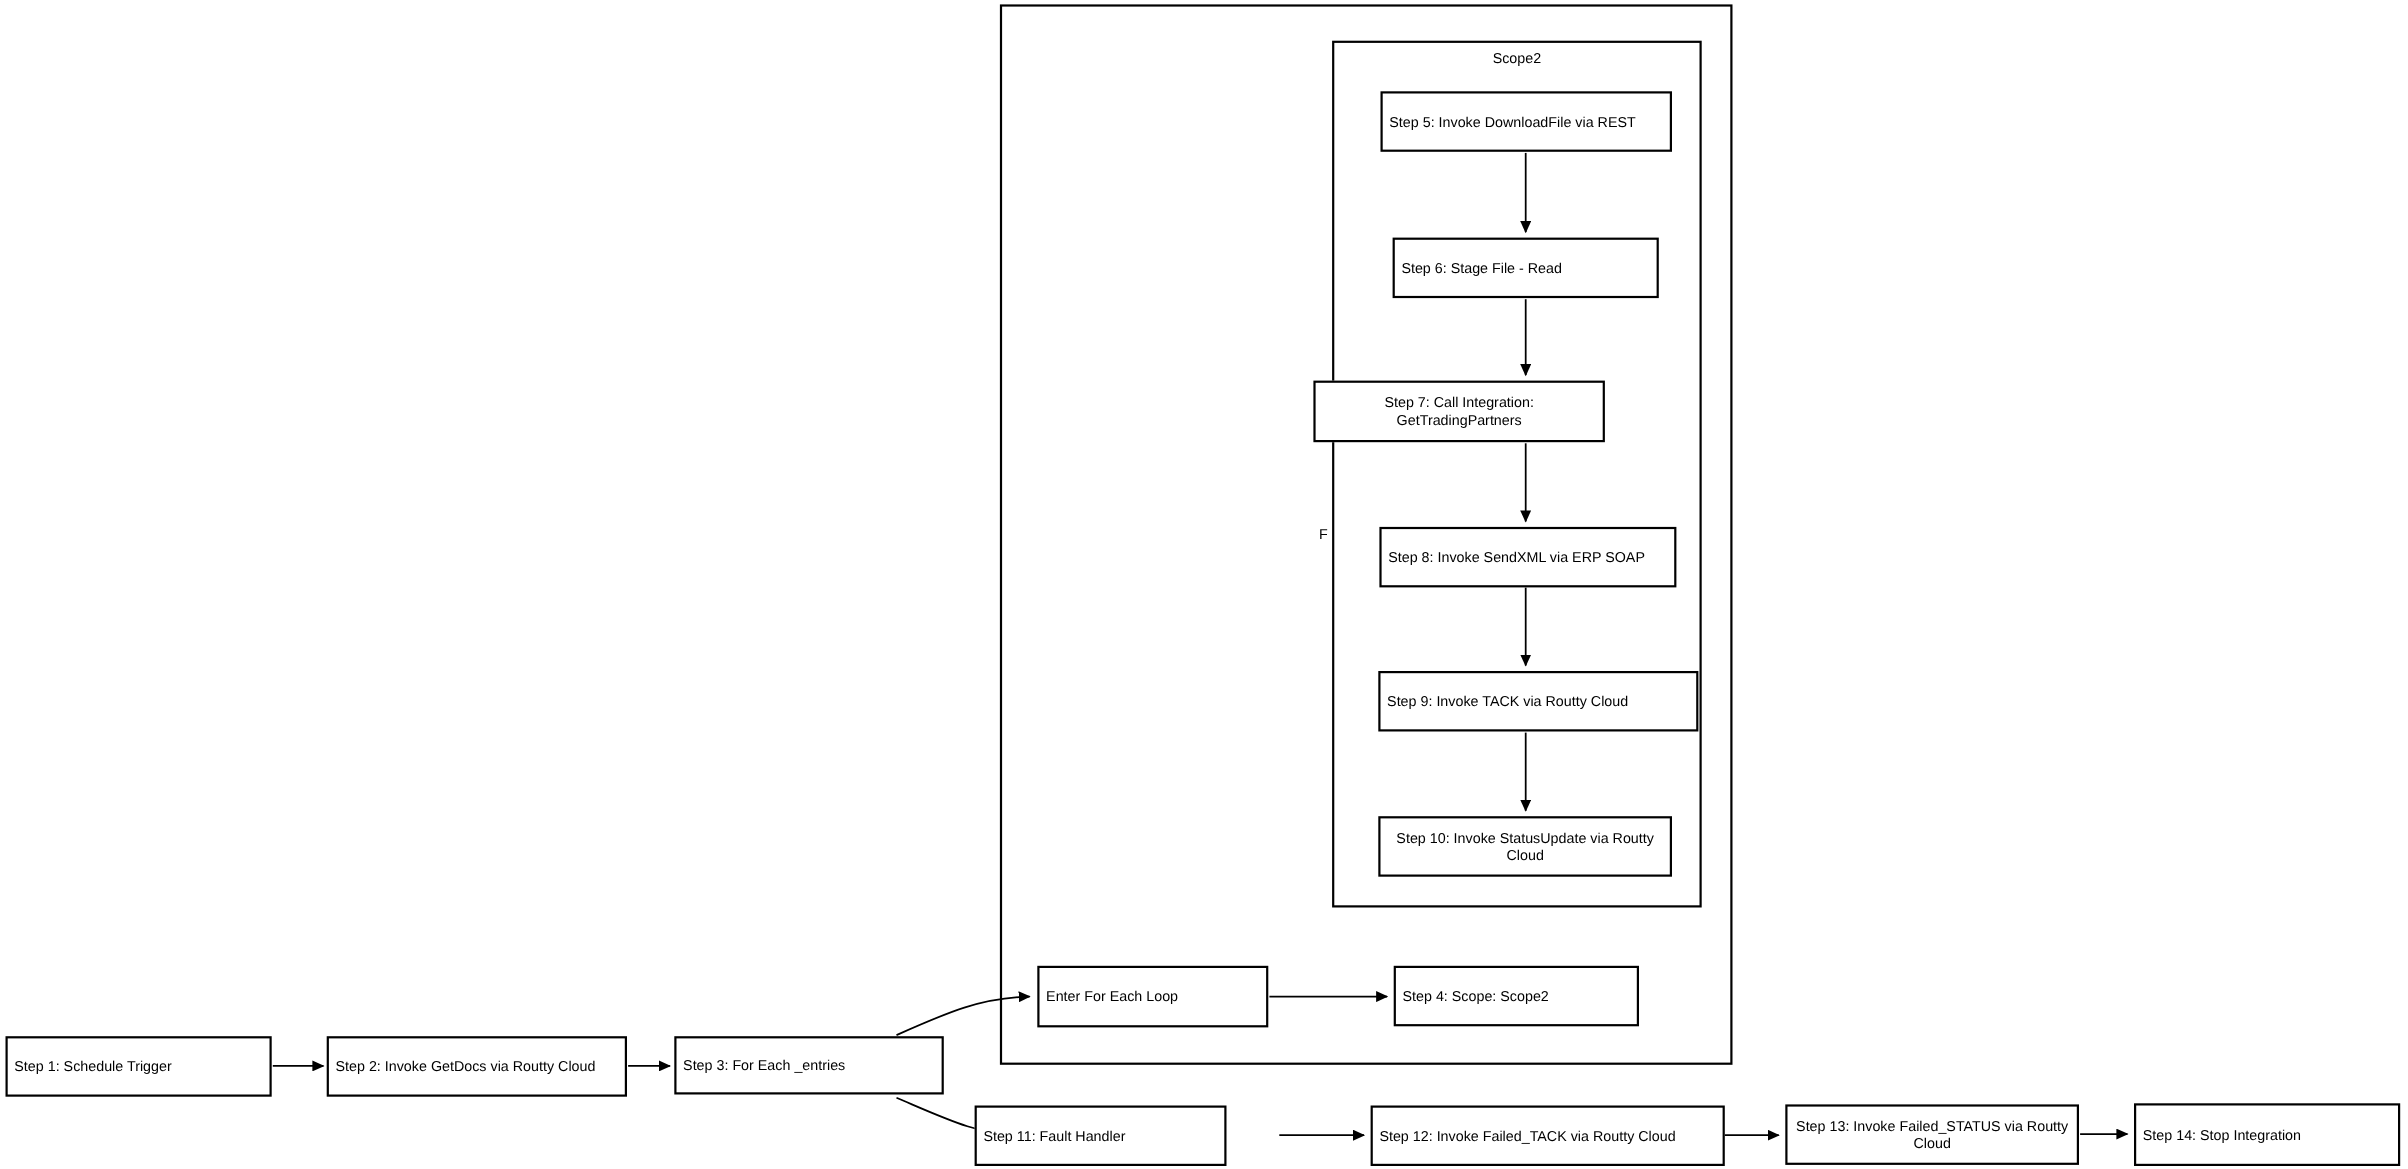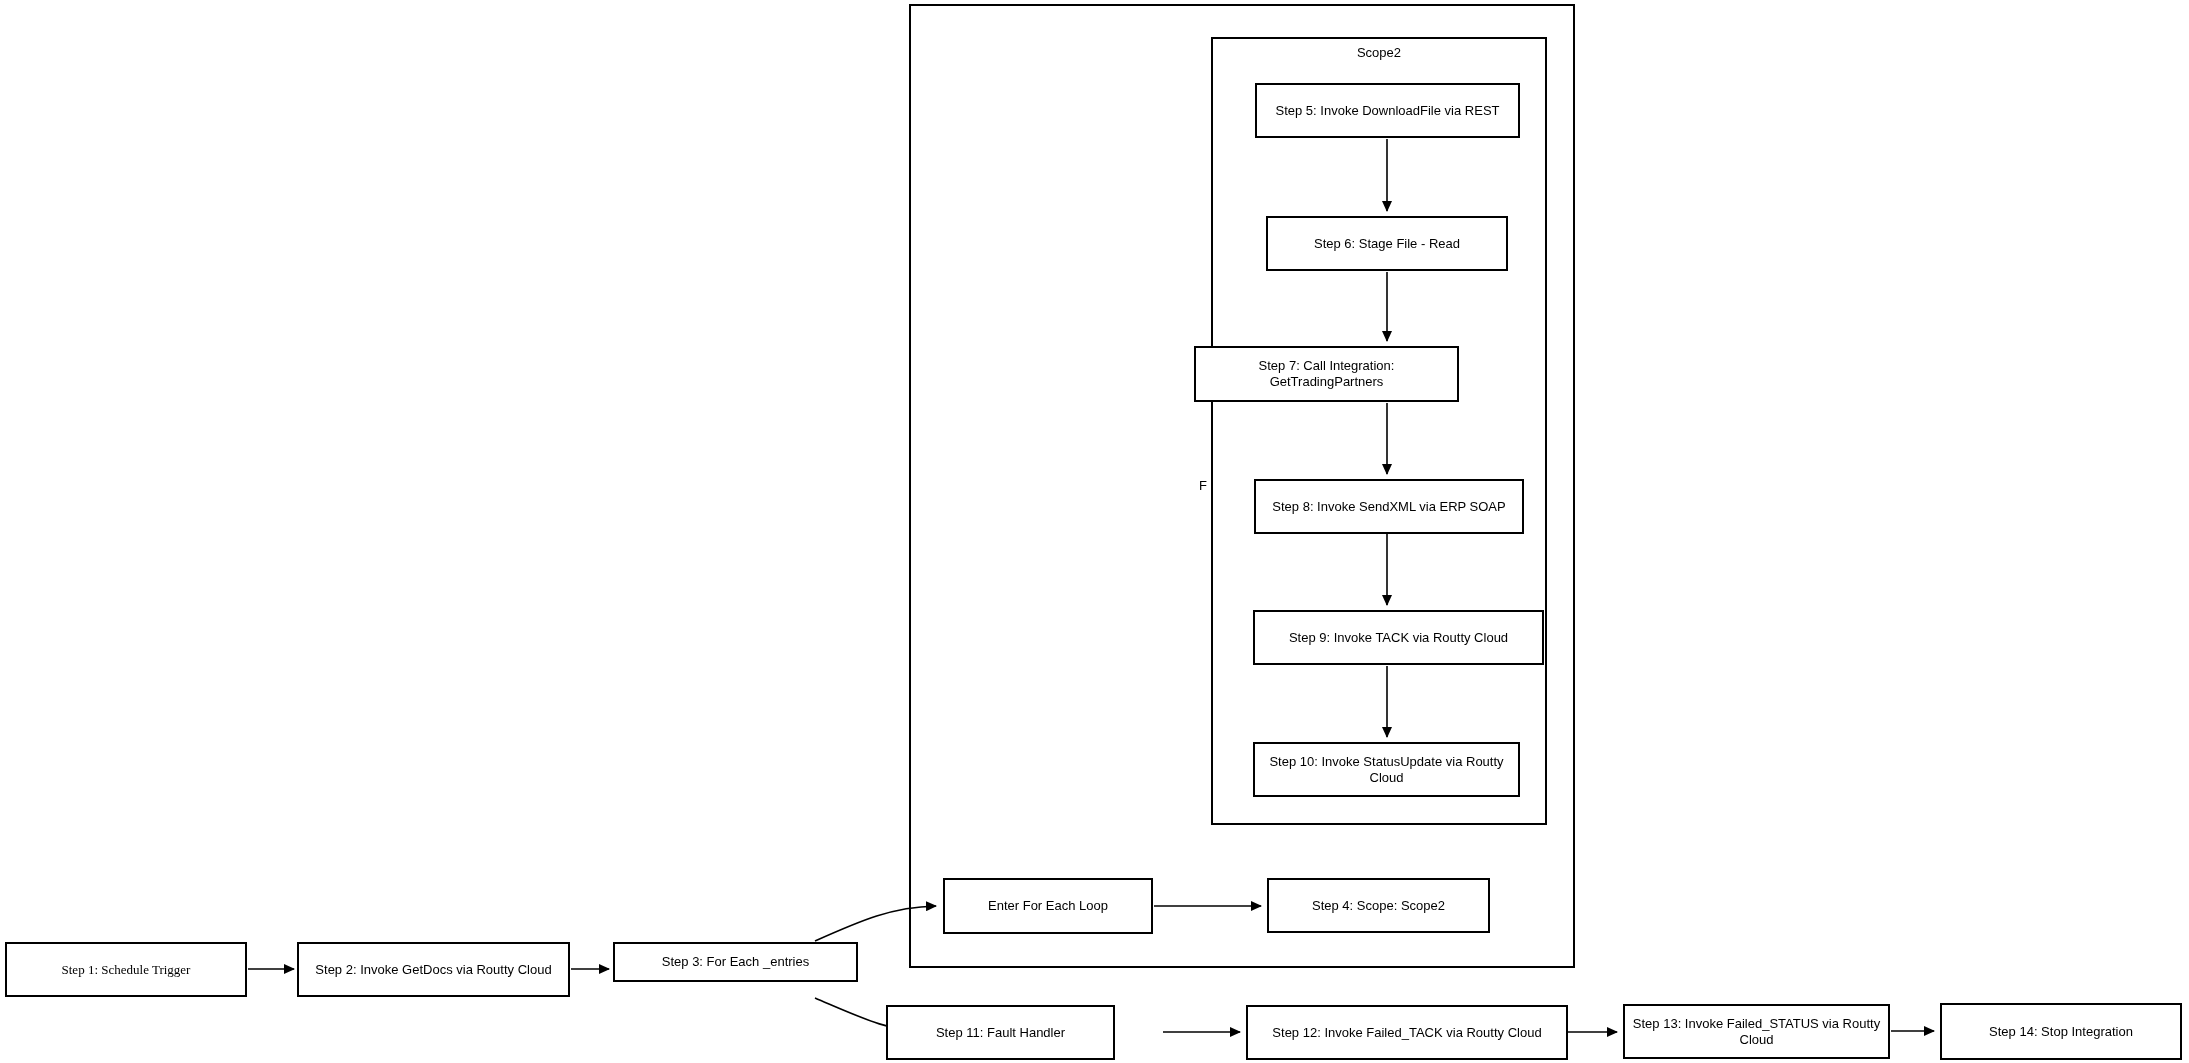--- a/index.html
+++ b/index.html
@@ -48,21 +48,21 @@
     line-height: 15px;
     white-space: nowrap;
   }
   .node {
     position: absolute;
     border: 2px solid #000000;
     background: #ffffff;
     box-sizing: border-box;
     display: flex;
     align-items: center;
-    justify-content: center;
+    justify-content: flex-start;
     text-align: center;
     font-size: 13px;
     line-height: 16px;
     padding: 17px 6px;
   }
 </style>
 </head>
 <body>
 
 <div class="canvas">
@@ -90,29 +90,29 @@
       <path d="M1387,272 V341" marker-end="url(#arrow)"></path>
       <path d="M1387,403 V474" marker-end="url(#arrow)"></path>
       <path d="M1387,534 V605" marker-end="url(#arrow)"></path>
       <path d="M1387,666 V737" marker-end="url(#arrow)"></path>
       <path d="M1163,1032 H1240" marker-end="url(#arrow)"></path>
       <path d="M1514,1032 H1617" marker-end="url(#arrow)"></path>
       <path d="M1891,1031 H1934" marker-end="url(#arrow)"></path>
     </g>
   </svg>
 
-  <div class="node" style="left:5px; top:942px; width:242px; height:55px;font-family:Liberation Serif, serif;">
+  <div class="node" style="left:5px; top:942px; width:242px; height:55px;">
     <span>Step 1: Schedule Trigger</span>
   </div>
 
   <div class="node" style="left:297px; top:942px; width:273px; height:55px;">
     <span>Step 2: Invoke GetDocs via Routty Cloud</span>
   </div>
 
-  <div class="node" style="left:613px; top:942px; width:245px; height:40px;">
+  <div class="node" style="left:613px; top:942px; width:245px; height:53px;">
     <span>Step 3: For Each _entries</span>
   </div>
 
   <div class="node" style="left:943px; top:878px; width:210px; height:56px;">
     <span>Enter For Each Loop</span>
   </div>
 
   <div class="node" style="left:1267px; top:878px; width:223px; height:55px;">
     <span>Step 4: Scope: Scope2</span>
   </div>

